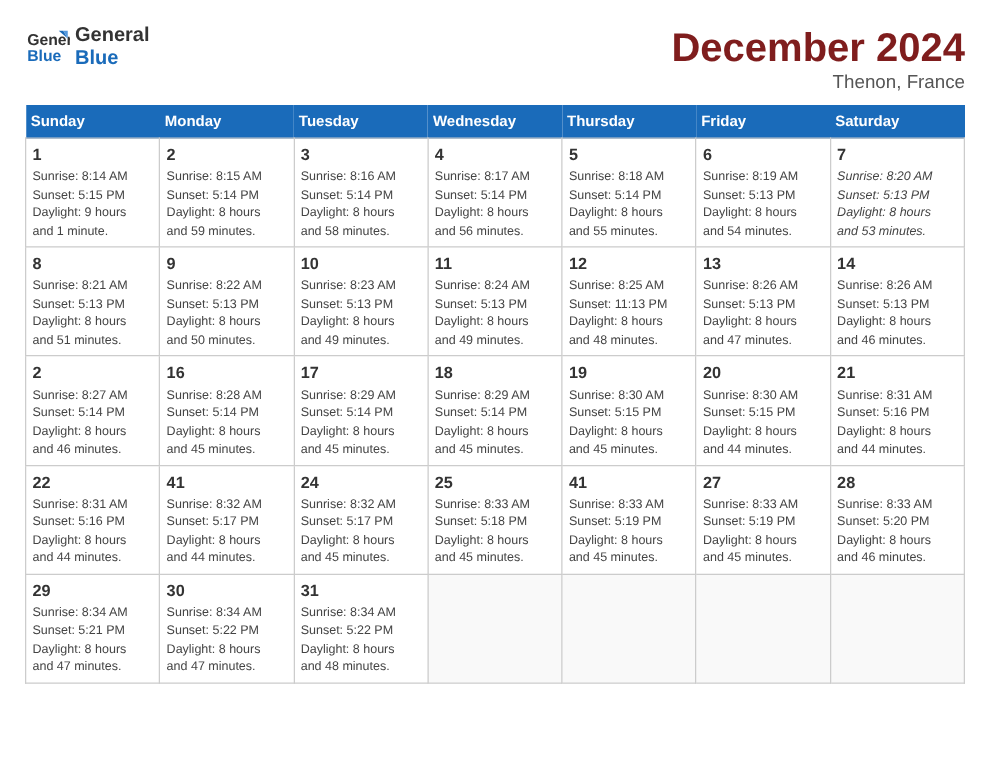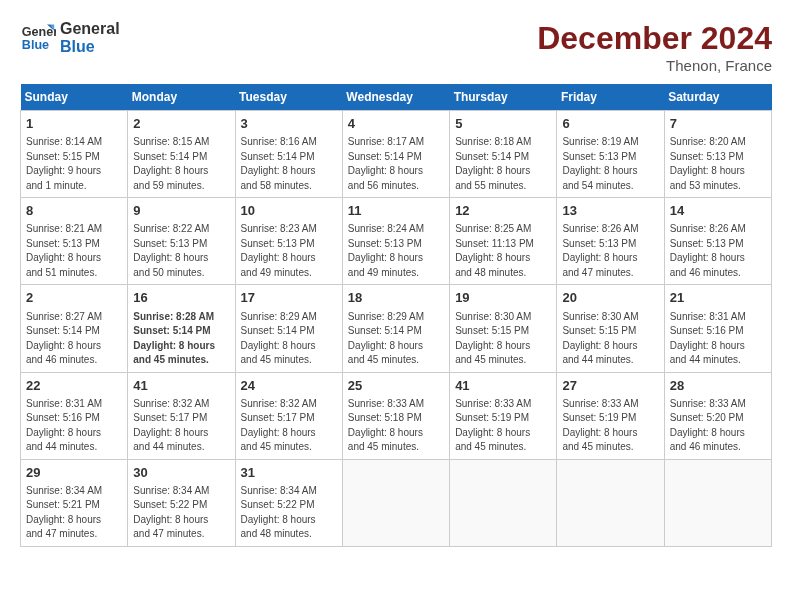--- a/index.html
+++ b/index.html
@@ -149,21 +149,21 @@
         </td>
         <td>
           <span class="day-num">6</span>
           <div class="day-info" style="white-space: pre-line;">Sunrise: 8:19 AM
 Sunset: 5:13 PM
 Daylight: 8 hours
 and 54 minutes.</div>
         </td>
         <td>
           <span class="day-num">7</span>
-          <div class="day-info" style="white-space: pre-line;">Sunrise: 8:20 AM
+          <div class="day-info" style="white-space: pre-line; font-style: italic;">Sunrise: 8:20 AM
 Sunset: 5:13 PM
 Daylight: 8 hours
 and 53 minutes.</div>
         </td>
       </tr>
       <tr>
         <td>
           <span class="day-num">8</span>
           <div class="day-info" style="white-space: pre-line;">Sunrise: 8:21 AM
 Sunset: 5:13 PM
@@ -216,21 +216,21 @@
       <tr>
         <td>
           <span class="day-num">2</span>
           <div class="day-info" style="white-space: pre-line;">Sunrise: 8:27 AM
 Sunset: 5:14 PM
 Daylight: 8 hours
 and 46 minutes.</div>
         </td>
         <td>
           <span class="day-num">16</span>
-          <div class="day-info" style="white-space: pre-line; font-weight: bold;">Sunrise: 8:28 AM
+          <div class="day-info" style="white-space: pre-line;">Sunrise: 8:28 AM
 Sunset: 5:14 PM
 Daylight: 8 hours
 and 45 minutes.</div>
         </td>
         <td>
           <span class="day-num">17</span>
           <div class="day-info" style="white-space: pre-line;">Sunrise: 8:29 AM
 Sunset: 5:14 PM
 Daylight: 8 hours
 and 45 minutes.</div>

